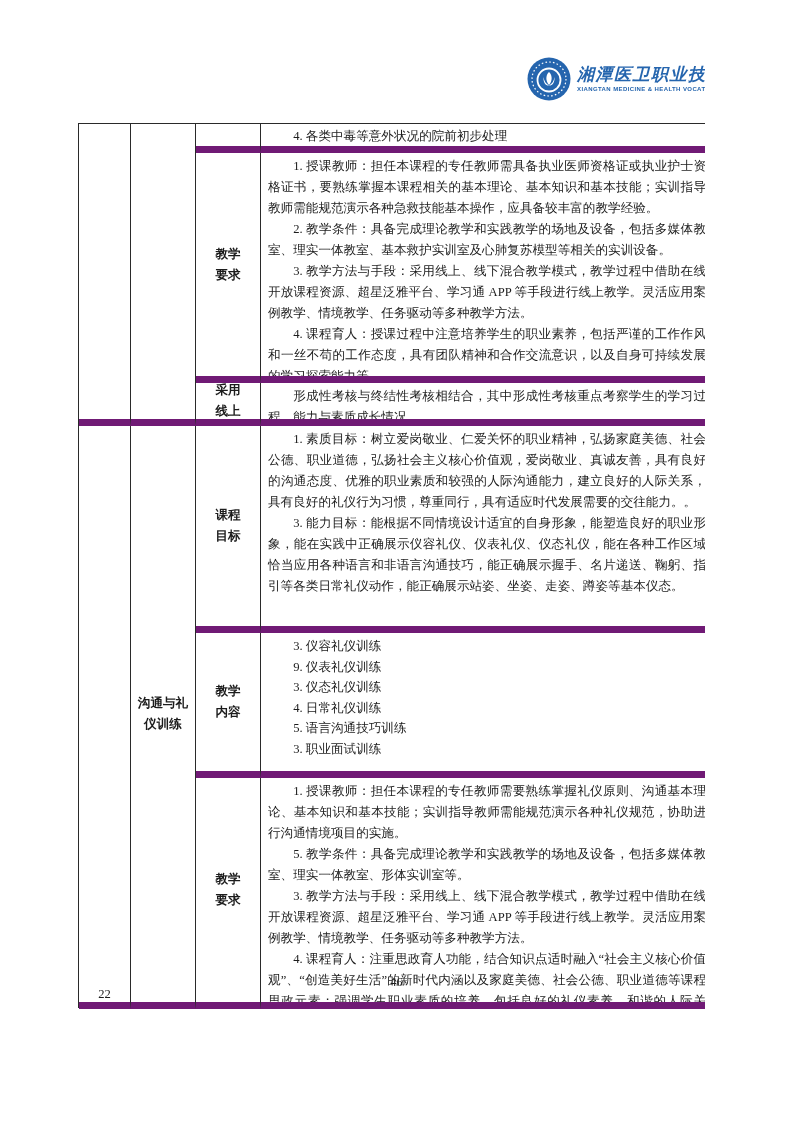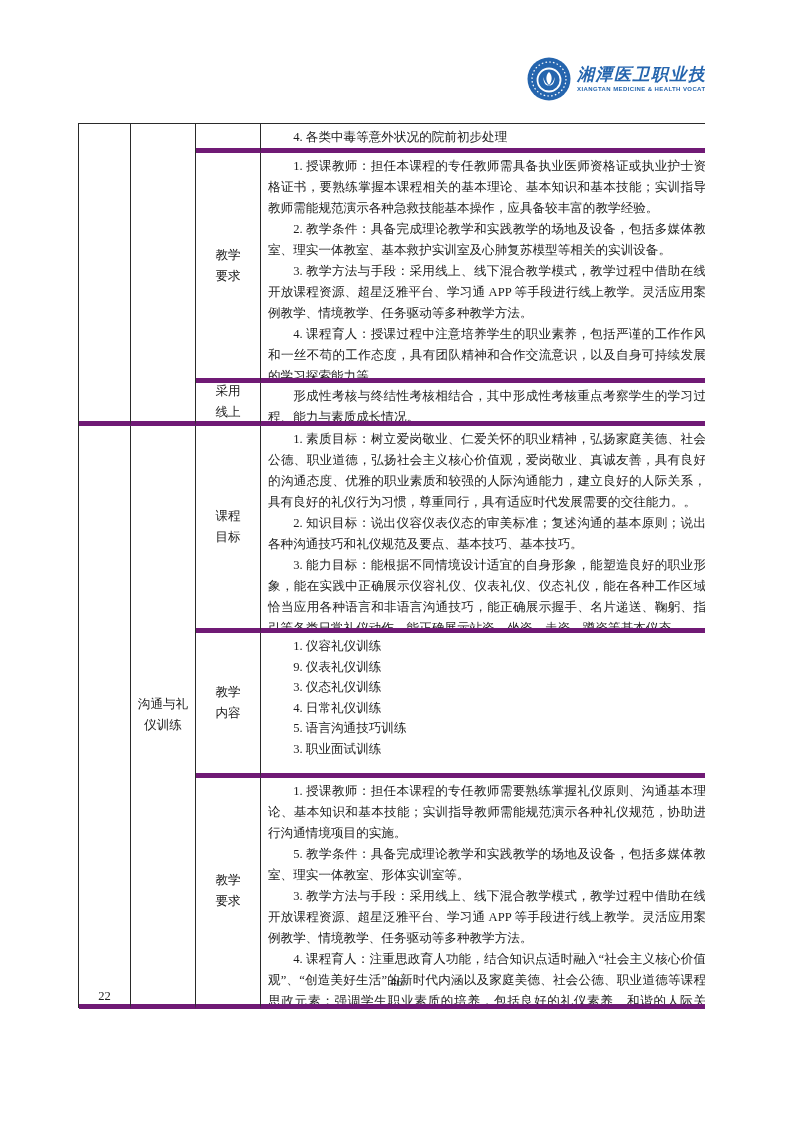--- a/index.html
+++ b/index.html
@@ -16,24 +16,24 @@
   .logo-en { font-size:6px; color:#2565ae; letter-spacing:0.4px; line-height:9px;
              white-space:nowrap; font-family:"Liberation Sans",sans-serif; font-weight:bold; }
 
   
   .tbl { position:absolute; left:78px; top:123px; width:637px; height:885px;
          display:grid;
          grid-template-columns:52px 65px 65px 1fr;
          grid-template-rows:29px 230px 43px 207px 145px 231px;
          border-top:1px solid #2a2a2a; border-left:1px solid #2a2a2a;
          font-size:12.6px; }
-  .cell { border-right:1px solid #2a2a2a; border-bottom:5px solid #701a75; overflow:hidden; }
+  .cell { border-right:1px solid #2a2a2a; border-bottom:7px solid #701a75; overflow:hidden; }
   .lbl  { display:flex; align-items:center; justify-content:center; text-align:center;
           line-height:21px; }
-  .lbl span { display:inline-block; width:2.2em; }
+  .lbl span { display:inline-block; width:2.2em;font-weight:bold; }
   .course-cell span { display:inline-block; width:4.2em; text-align:center; }
   .num-cell { display:flex; align-items:flex-end; justify-content:center; }
   .content { padding:3px 8px 0 7px; text-align:justify; }
   .content p { text-indent:2em; line-height:21px; margin:0; }
   .content.items p { line-height:20.6px; }
   .single { display:flex; align-items:center; }
   .single p { line-height:normal; }
 
   .span-a  { grid-row:1 / span 3; }
   .span-b  { grid-row:4 / span 3; }
@@ -94,29 +94,28 @@
     </div>
     <div class="cell lbl" style="grid-column:3; grid-row:4;">
       <span>课程目标</span>
     </div>
 
     <div class="cell span-b lbl course-cell" style="grid-column:2;">
       <span>沟通与礼仪训练</span>
     </div>
     <div class="cell content" style="grid-column:4; grid-row:4;">
       <p>1. 素质目标：树立爱岗敬业、仁爱关怀的职业精神，弘扬家庭美德、社会公德、职业道德，弘扬社会主义核心价值观，爱岗敬业、真诚友善，具有良好的沟通态度、优雅的职业素质和较强的人际沟通能力，建立良好的人际关系，具有良好的礼仪行为习惯，尊重同行，具有适应时代发展需要的交往能力。。</p>
-      <p>2. 知识目标：说出仪容仪表仪态的审美标准；复述沟通的基本原则；说出各种沟通技巧和礼仪规范及要点、基本技巧、基本技巧。</p>
       <p>3. 能力目标：能根据不同情境设计适宜的自身形象，能塑造良好的职业形象，能在实践中正确展示仪容礼仪、仪表礼仪、仪态礼仪，能在各种工作区域恰当应用各种语言和非语言沟通技巧，能正确展示握手、名片递送、鞠躬、指引等各类日常礼仪动作，能正确展示站姿、坐姿、走姿、蹲姿等基本仪态。</p>
     </div>
 
     <div class="cell lbl" style="grid-column:3; grid-row:5;text-align:center;">
       <span>教学内容</span>
     </div>
     <div class="cell content items" style="grid-column:4; grid-row:5;">
-      <p>1. 仪容礼仪训练</p>
+      <p>3. 仪容礼仪训练</p>
       <p>9. 仪表礼仪训练</p>
       <p>3. 仪态礼仪训练</p>
       <p>4. 日常礼仪训练</p>
       <p>5. 语言沟通技巧训练</p>
       <p>3. 职业面试训练</p>
     </div>
 
     <div class="cell lbl" style="grid-column:3; grid-row:6;">
       <span>教学要求</span>
     </div>

